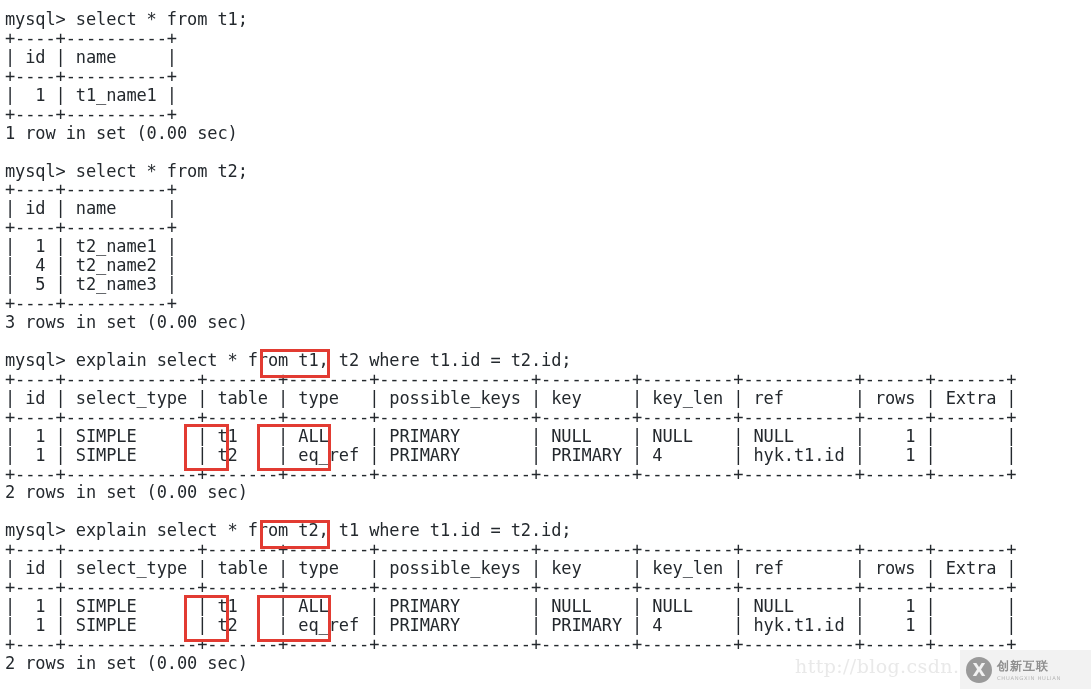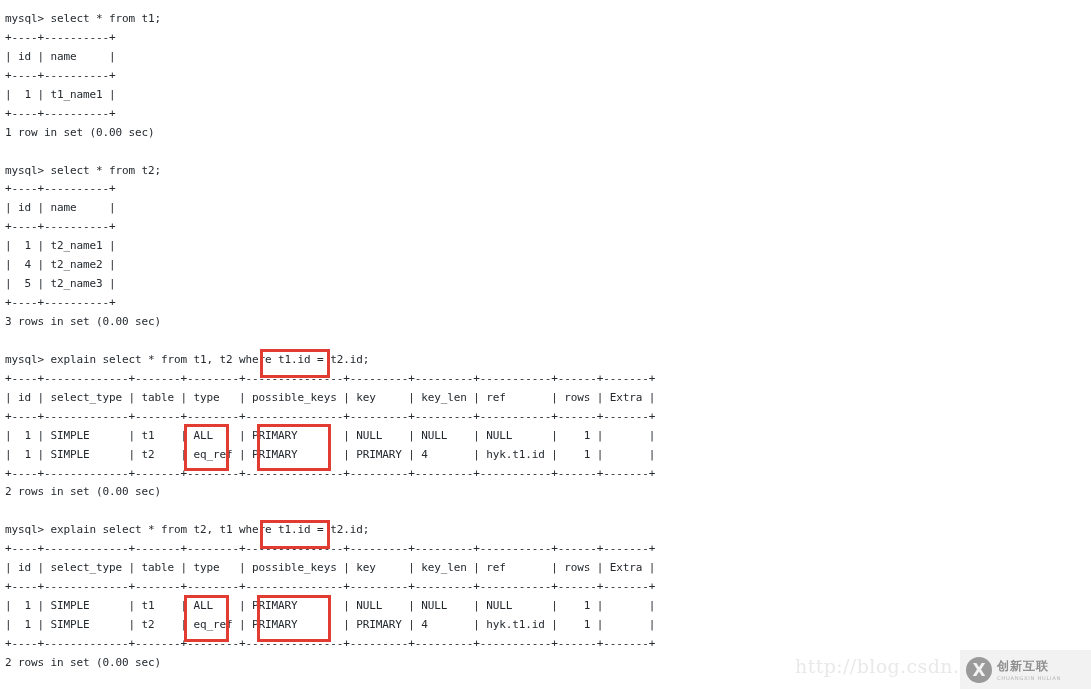--- a/index.html
+++ b/index.html
@@ -15,21 +15,21 @@
     overflow: hidden;
     font-family: "DejaVu Sans Mono", "Liberation Mono", monospace;
   }
 
   #terminal {
     position: absolute;
     left: 5px;
     top: 10px;
     width: 1081px;
     font-family: "DejaVu Sans Mono", "Liberation Mono", monospace;
-    font-size: 11px;
+    font-size: 17px;
     line-height: 18.95px;
     letter-spacing: -0.12px;
     color: #24292e;
     white-space: pre;
     -webkit-font-smoothing: antialiased;
   }
 
   .tline {
     white-space: pre;
     height: 18.95px;

